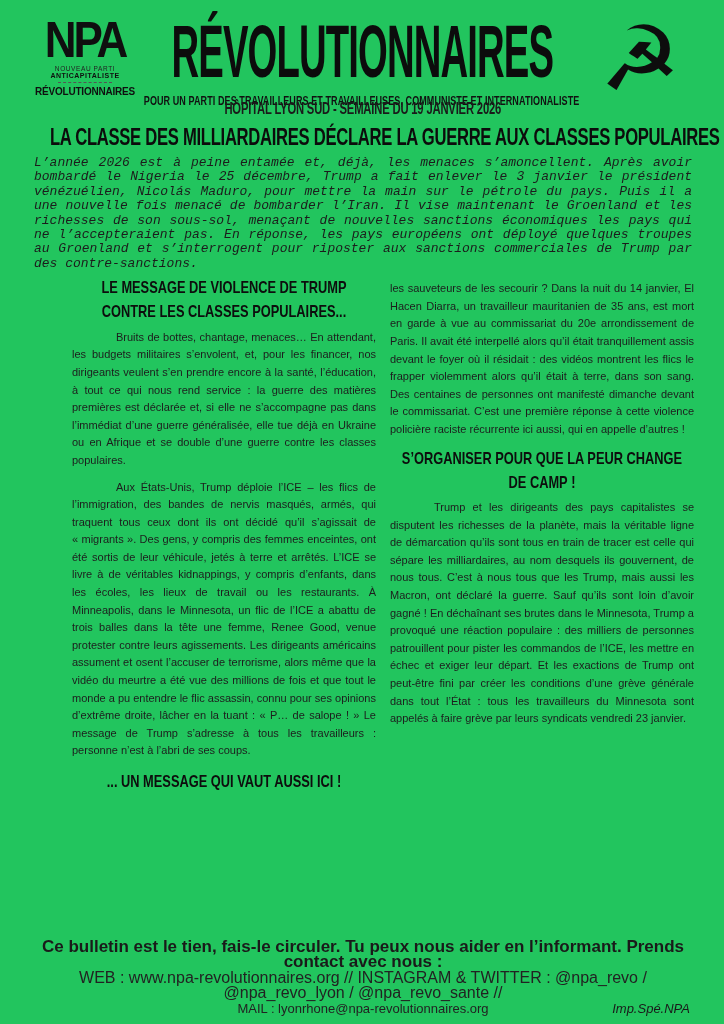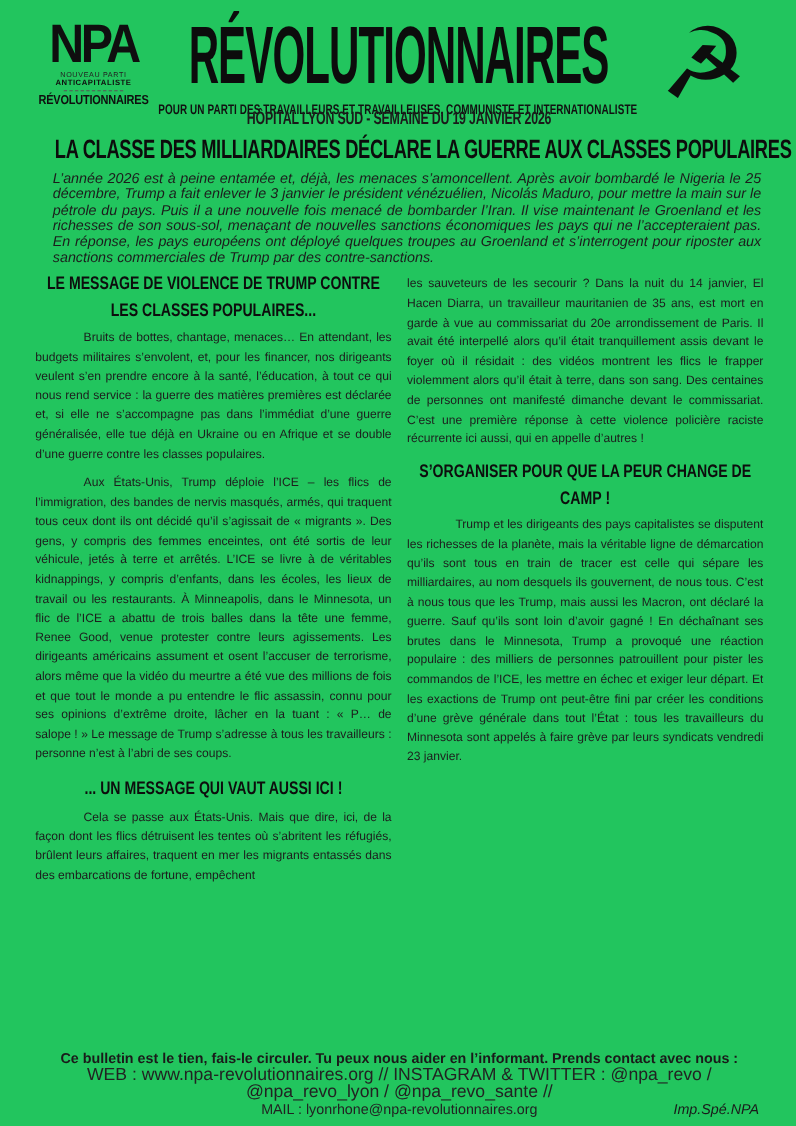--- a/index.html
+++ b/index.html
@@ -62,45 +62,46 @@
     font-size: 17.5px; font-weight: bold; letter-spacing: -0.3px;
     transform: scale(0.95, 1.38); transform-origin: center;
     color: #0c0c0c;
   }
 
   
   .intro {
     font-style: italic;
     font-size: 13px; line-height: 14.4px;
     text-align: justify;
-    margin: 7px 2px 0 16px;
+    margin: 7px 2px 0 2px;
     color: #1c1c1c;
+    font-family: Liberation Mono, monospace;
   }
 
   
-  .columns { display: flex; gap: 14px; margin-top: 9px; flex: 1; min-height: 0; overflow: hidden; }
+  .columns { display: flex; gap: 14px; margin-top: 9px; flex: 1; min-height: 0; overflow: hidden; margin-left: 40px; }
   .col { flex: 1; min-width: 0; }
   .sec-heading {
     font-size: 13.5px; font-weight: bold; text-align: center;
     line-height: 1.5; margin: 0 0 8px 0;
     transform: scale(0.95, 1.22); transform-origin: center;
     color: #0d0d0d;
   }
   .sec-heading.mid { margin-top: 12px; }
   .body-p {
     font-size: 11px; line-height: 17.6px;
     text-align: justify; text-justify: inter-word;
     margin: 0 0 9px 0; color: #1d1d1d;
   }
   .indent { text-indent: 44px; }
   .bold-p { font-weight: bold; color: #111; }
 
   
   .footer { margin-top: auto; text-align: center; padding-top: 4px; }
-  .footer-contact { font-size: 13px; font-weight: bold; line-height: 15px; }
+  .footer-contact { font-size: 17px; font-weight: bold; line-height: 15px; }
   .footer-web { font-size: 16px; line-height: 15px; margin-top: 1px; color: #222; }
   .footer-mail-row { position: relative; font-size: 13px; line-height: 15px; margin-top: 1px; color: #222; }
   .footer-imprint { position: absolute; right: 4px; top: 0; font-style: italic; color: #1a1a1a; }
 </style>
 </head>
 <body>
 
 <div class="page">
 
   <header class="masthead">
@@ -132,21 +133,20 @@
 
   <p class="intro">L’année 2026 est à peine entamée et, déjà, les menaces s’amoncellent. Après avoir bombardé le Nigeria le 25 décembre, Trump a fait enlever le 3 janvier le président vénézuélien, Nicolás Maduro, pour mettre la main sur le pétrole du pays. Puis il a une nouvelle fois menacé de bombarder l’Iran. Il vise maintenant le Groenland et les richesses de son sous-sol, menaçant de nouvelles sanctions économiques les pays qui ne l’accepteraient pas. En réponse, les pays européens ont déployé quelques troupes au Groenland et s’interrogent pour riposter aux sanctions commerciales de Trump par des contre-sanctions.</p>
 
   <main class="columns">
 
     <section class="col col-left">
       <h2 class="sec-heading">LE MESSAGE DE VIOLENCE DE TRUMP CONTRE LES CLASSES POPULAIRES...</h2>
       <p class="body-p indent">Bruits de bottes, chantage, menaces… En attendant, les budgets militaires s’envolent, et, pour les financer, nos dirigeants veulent s’en prendre encore à la santé, l’éducation, à tout ce qui nous rend service&nbsp;: la guerre des matières premières est déclarée et, si elle ne s’accompagne pas dans l’immédiat d’une guerre généralisée, elle tue déjà en Ukraine ou en Afrique et se double d’une guerre contre les classes populaires.</p>
       <p class="body-p indent">Aux États-Unis, Trump déploie l’ICE – les flics de l’immigration, des bandes de nervis masqués, armés, qui traquent tous ceux dont ils ont décidé qu’il s’agissait de «&nbsp;migrants&nbsp;». Des gens, y compris des femmes enceintes, ont été sortis de leur véhicule, jetés à terre et arrêtés. L’ICE se livre à de véritables kidnappings, y compris d’enfants, dans les écoles, les lieux de travail ou les restaurants. À Minneapolis, dans le Minnesota, un flic de l’ICE a abattu de trois balles dans la tête une femme, Renee Good, venue protester contre leurs agissements. Les dirigeants américains assument et osent l’accuser de terrorisme, alors même que la vidéo du meurtre a été vue des millions de fois et que tout le monde a pu entendre le flic assassin, connu pour ses opinions d’extrême droite, lâcher en la tuant&nbsp;: «&nbsp;P…&nbsp;de salope&nbsp;!&nbsp;» Le message de Trump s’adresse à tous les travailleurs&nbsp;: personne n’est à l’abri de ses coups.</p>
       <h2 class="sec-heading mid">... UN MESSAGE QUI VAUT AUSSI ICI&nbsp;!</h2>
-      <p class="body-p indent">Cela se passe aux États-Unis. Mais que dire, ici, de la façon dont les flics détruisent les tentes où s’abritent les réfugiés, brûlent leurs affaires, traquent en mer les migrants entassés dans des embarcations de fortune, empêchent</p>
     </section>
 
     <section class="col col-right">
       <p class="body-p">les sauveteurs de les secourir ? Dans la nuit du 14 janvier, El Hacen Diarra, un travailleur mauritanien de 35 ans, est mort en garde à vue au commissariat du 20e arrondissement de Paris. Il avait été interpellé alors qu’il était tranquillement assis devant le foyer où il résidait&nbsp;: des vidéos montrent les flics le frapper violemment alors qu’il était à terre, dans son sang. Des centaines de personnes ont manifesté dimanche devant le commissariat. C’est une première réponse à cette violence policière raciste récurrente ici aussi, qui en appelle d’autres&nbsp;!</p>
       <h2 class="sec-heading mid">S’ORGANISER POUR QUE LA PEUR CHANGE DE CAMP&nbsp;!</h2>
       <p class="body-p indent">Trump et les dirigeants des pays capitalistes se disputent les richesses de la planète, mais la véritable ligne de démarcation qu’ils sont tous en train de tracer est celle qui sépare les milliardaires, au nom desquels ils gouvernent, de nous tous. C’est à nous tous que les Trump, mais aussi les Macron, ont déclaré la guerre. Sauf qu’ils sont loin d’avoir gagné&nbsp;! En déchaînant ses brutes dans le Minnesota, Trump a provoqué une réaction populaire&nbsp;: des milliers de personnes patrouillent pour pister les commandos de l’ICE, les mettre en échec et exiger leur départ. Et les exactions de Trump ont peut-être fini par créer les conditions d’une grève générale dans tout l’État&nbsp;: tous les travailleurs du Minnesota sont appelés à faire grève par leurs syndicats vendredi 23 janvier.</p>
     </section>
 
   </main>
 

